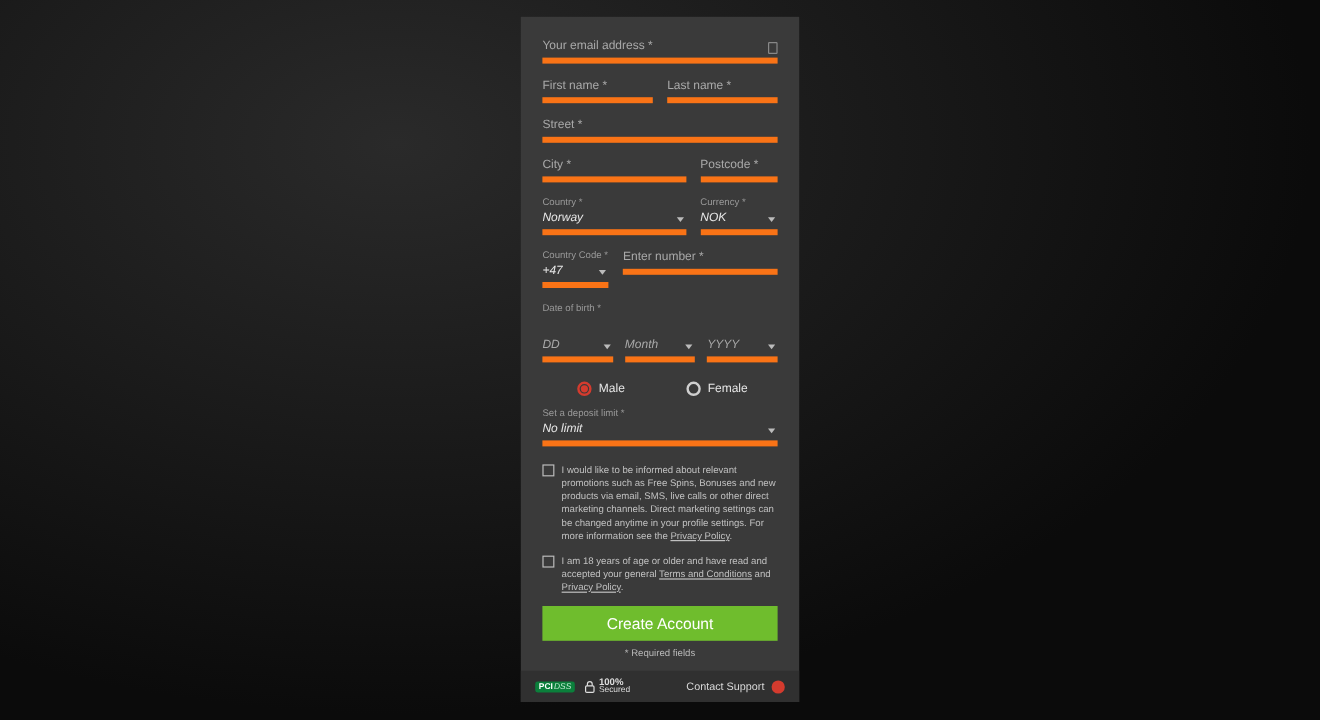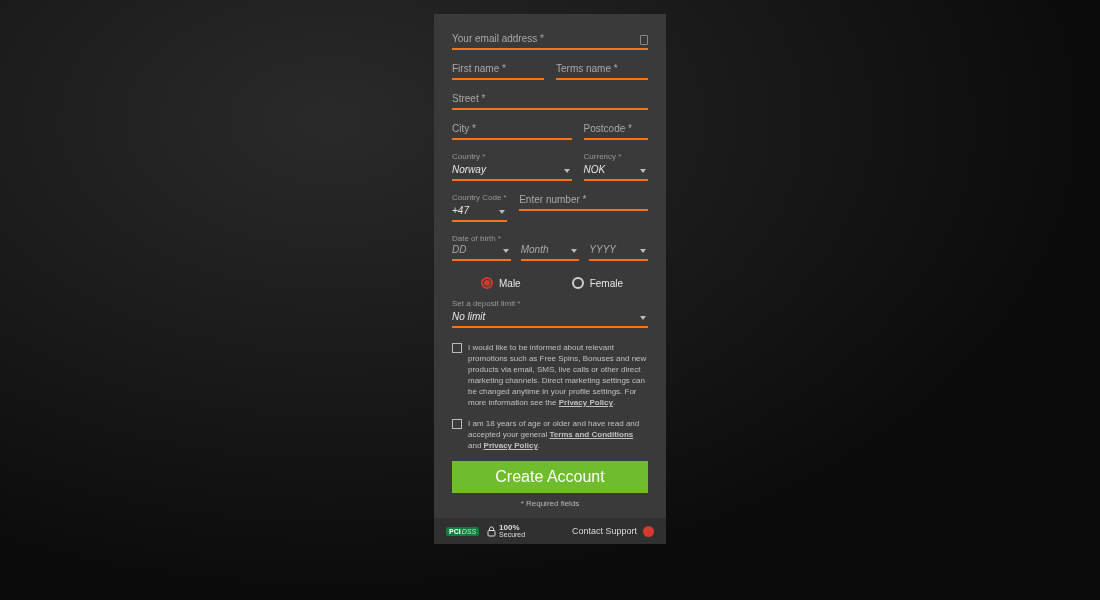--- a/index.html
+++ b/index.html
@@ -16,21 +16,21 @@
     background: #3a3a3a;
     margin-top: 14px;
     padding: 18px 18px 0 18px;
     display: flex;
     flex-direction: column;
     font-size: 10px;
     color: #c8c8c8;
   }
   .field {
     position: relative;
-    border-bottom: 2px solid #f97316;
+    border-bottom: 5px solid #f97316;
     margin-bottom: 12px;
     display: flex;
     align-items: flex-end;
     padding-bottom: 2px;
   }
   .field.dropdown { cursor: pointer; font-style: italic; }
   .field .placeholder {
     color: #a9a9a9;
     font-size: 10px;
     line-height: 14px;
@@ -66,27 +66,27 @@
   }
   .radio-outer.selected { border-color: #d43b2e; }
   .radio-inner { width: 6px; height: 6px; border-radius: 50%; background: #d43b2e; }
   .radio-label { font-size: 10px; color: #e6e6e6; }
   .check-row { display: flex; gap: 6px; margin-bottom: 10px; }
   .checkbox {
     width: 10px; height: 10px; min-width: 10px;
     border: 1px solid #bbb; margin-top: 1px;
   }
   .check-text { font-size: 8px; line-height: 11px; color: #c0c0c0; }
-  .check-text .link { text-decoration: underline; cursor: pointer; color: #c0c0c0; font-weight: bold;}
+  .check-text .link { text-decoration: underline; cursor: pointer; color: #c0c0c0;}
   .btn-create {
     background: #6fbd2d;
     color: #fff;
     text-align: center;
     padding: 7px 0;
-    font-size: 16px;
+    font-size: 13px;
     border: none;
     width: 100%;
     cursor: pointer;
     margin-bottom: 6px;
   }
   .req-note { text-align: center; font-size: 8px; color: #b8b8b8; margin-bottom: 10px; }
   .footer {
     margin: 0 -18px;
     background: #303030;
     display: flex;
@@ -129,21 +129,21 @@
 
 
   <div class="row">
     <div class="col">
       <div class="field">
         <span class="placeholder">First name *</span>
       </div>
     </div>
     <div class="col">
       <div class="field">
-        <span class="placeholder">Terms name *</span>
+        <span class="placeholder">Last name *</span>
       </div>
     </div>
   </div>
 
   <div class="field">
     <span class="placeholder">Street *</span>
   </div>
 
   <div class="row">
     <div class="col" style="flex:1.3">
@@ -183,21 +183,21 @@
         <span class="caret"></span>
       </div>
     </div>
     <div class="col" style="flex:1.4; ">
       <div class="field">
         <span class="placeholder">Enter number *</span>
       </div>
     </div>
   </div>
 
-  <span class="label-sm" style="margin-bottom:0">Date of birth *</span>
+  <span class="label-sm" style="margin-bottom:20px">Date of birth *</span>
   <div class="dob-row">
     <div class="field dropdown">
       <span class="placeholder">DD</span>
       <span class="caret"></span>
     </div>
     <div class="field dropdown">
       <span class="placeholder">Month</span>
       <span class="caret"></span>
     </div>
     <div class="field dropdown">

